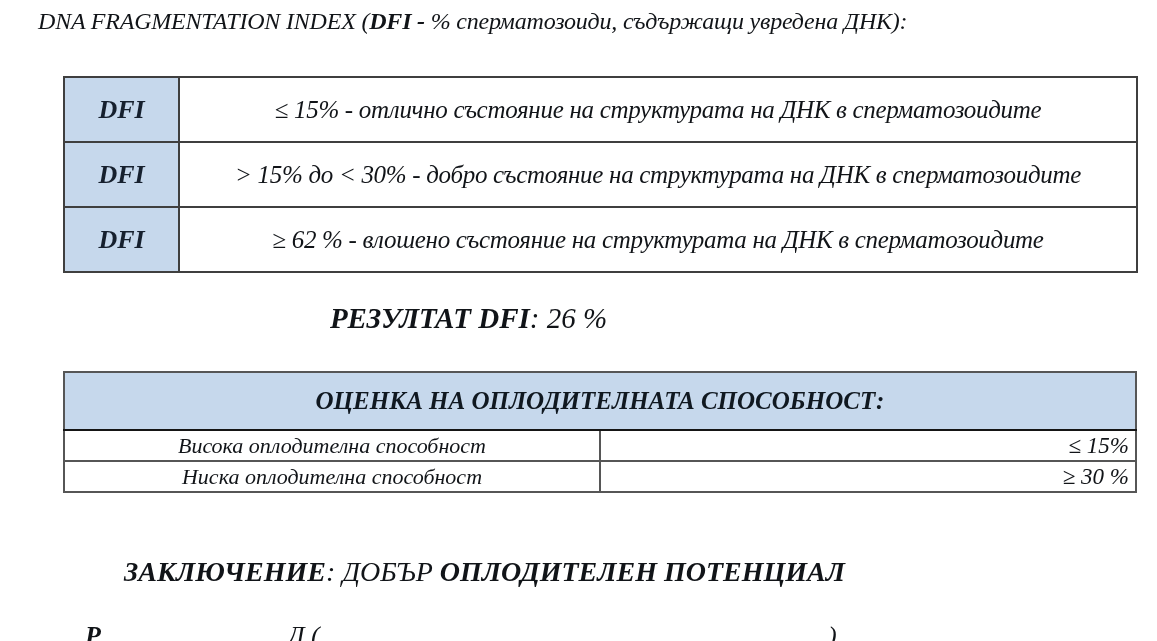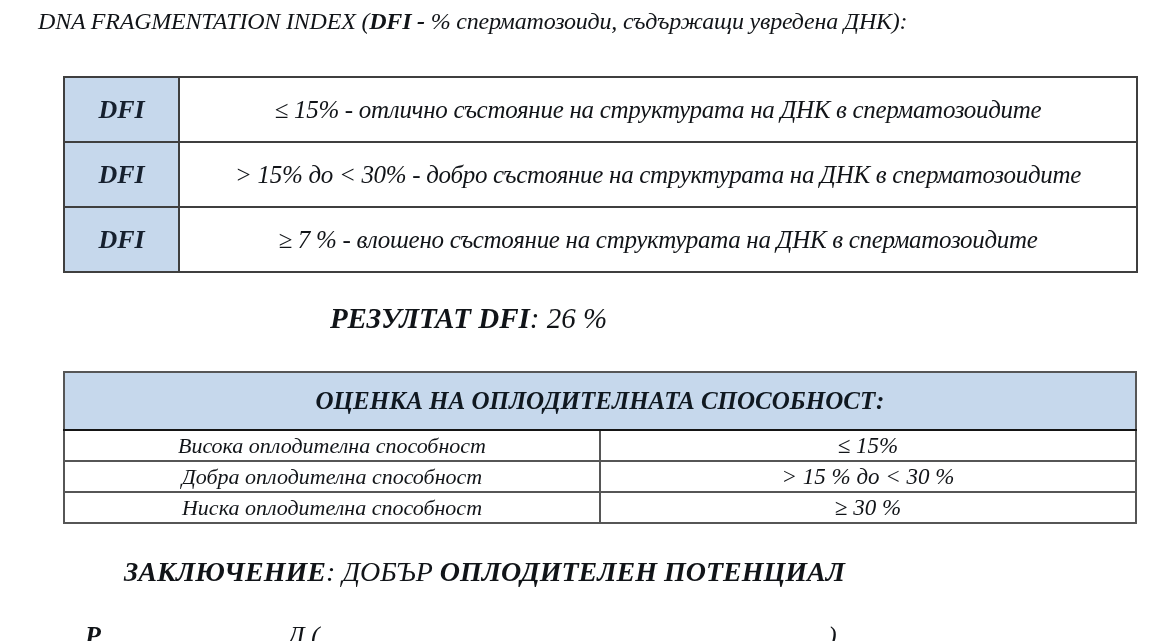--- a/index.html
+++ b/index.html
@@ -87,21 +87,21 @@
     border-bottom: 2px solid #151515;
     color: #101820;
   }
   .assessment-table .cat-cell {
     width: 566px;
     height: 29px;
     text-align: center;
     font-size: 22px;
   }
   .assessment-table .range-cell {
-    text-align: center;
+    text-align: right;
     font-size: 23px;
   }
 
   
   .conclusion-line {
     position: absolute;
     left: 0;
     top: 556px;
     width: 969px;
     text-align: center;
@@ -137,41 +137,37 @@
         <tr>
       <td class="dfi-cell">DFI</td>
       <td class="desc-cell">≤ 15% - отлично състояние на структурата на ДНК в сперматозоидите</td>
     </tr>
     <tr>
       <td class="dfi-cell">DFI</td>
       <td class="desc-cell">&gt; 15% до &lt; 30% - добро състояние на структурата на ДНК в сперматозоидите</td>
     </tr>
     <tr>
       <td class="dfi-cell">DFI</td>
-      <td class="desc-cell">≥ 7 % - влошено състояние на структурата на ДНК в сперматозоидите</td>
+      <td class="desc-cell">≥ 62 % - влошено състояние на структурата на ДНК в сперматозоидите</td>
     </tr>
   </tbody>
     </table>
 
   <div class="result-line">
     <span class="b">РЕЗУЛТАТ DFI</span><span>: 26 %</span>
   </div>
 
   <table class="assessment-table">
     <tbody>
         <tr>
       <td class="head-cell" colspan="2">ОЦЕНКА НА ОПЛОДИТЕЛНАТА СПОСОБНОСТ:</td>
     </tr>
     <tr>
       <td class="cat-cell">Висока оплодителна способност</td>
       <td class="range-cell">≤ 15%</td>
-    </tr>
-    <tr>
-      <td class="cat-cell">Добра оплодителна способност</td>
-      <td class="range-cell">&gt; 15 % до &lt; 30 %</td>
     </tr>
     <tr>
       <td class="cat-cell">Ниска оплодителна способност</td>
       <td class="range-cell">≥ 30 %</td>
     </tr>
   </tbody>
     </table>
 
   <div class="conclusion-line">
     <span class="b">ЗАКЛЮЧЕНИЕ</span><span>: </span><span>ДОБЪР </span><span class="b">ОПЛОДИТЕЛЕН ПОТЕНЦИАЛ</span>

